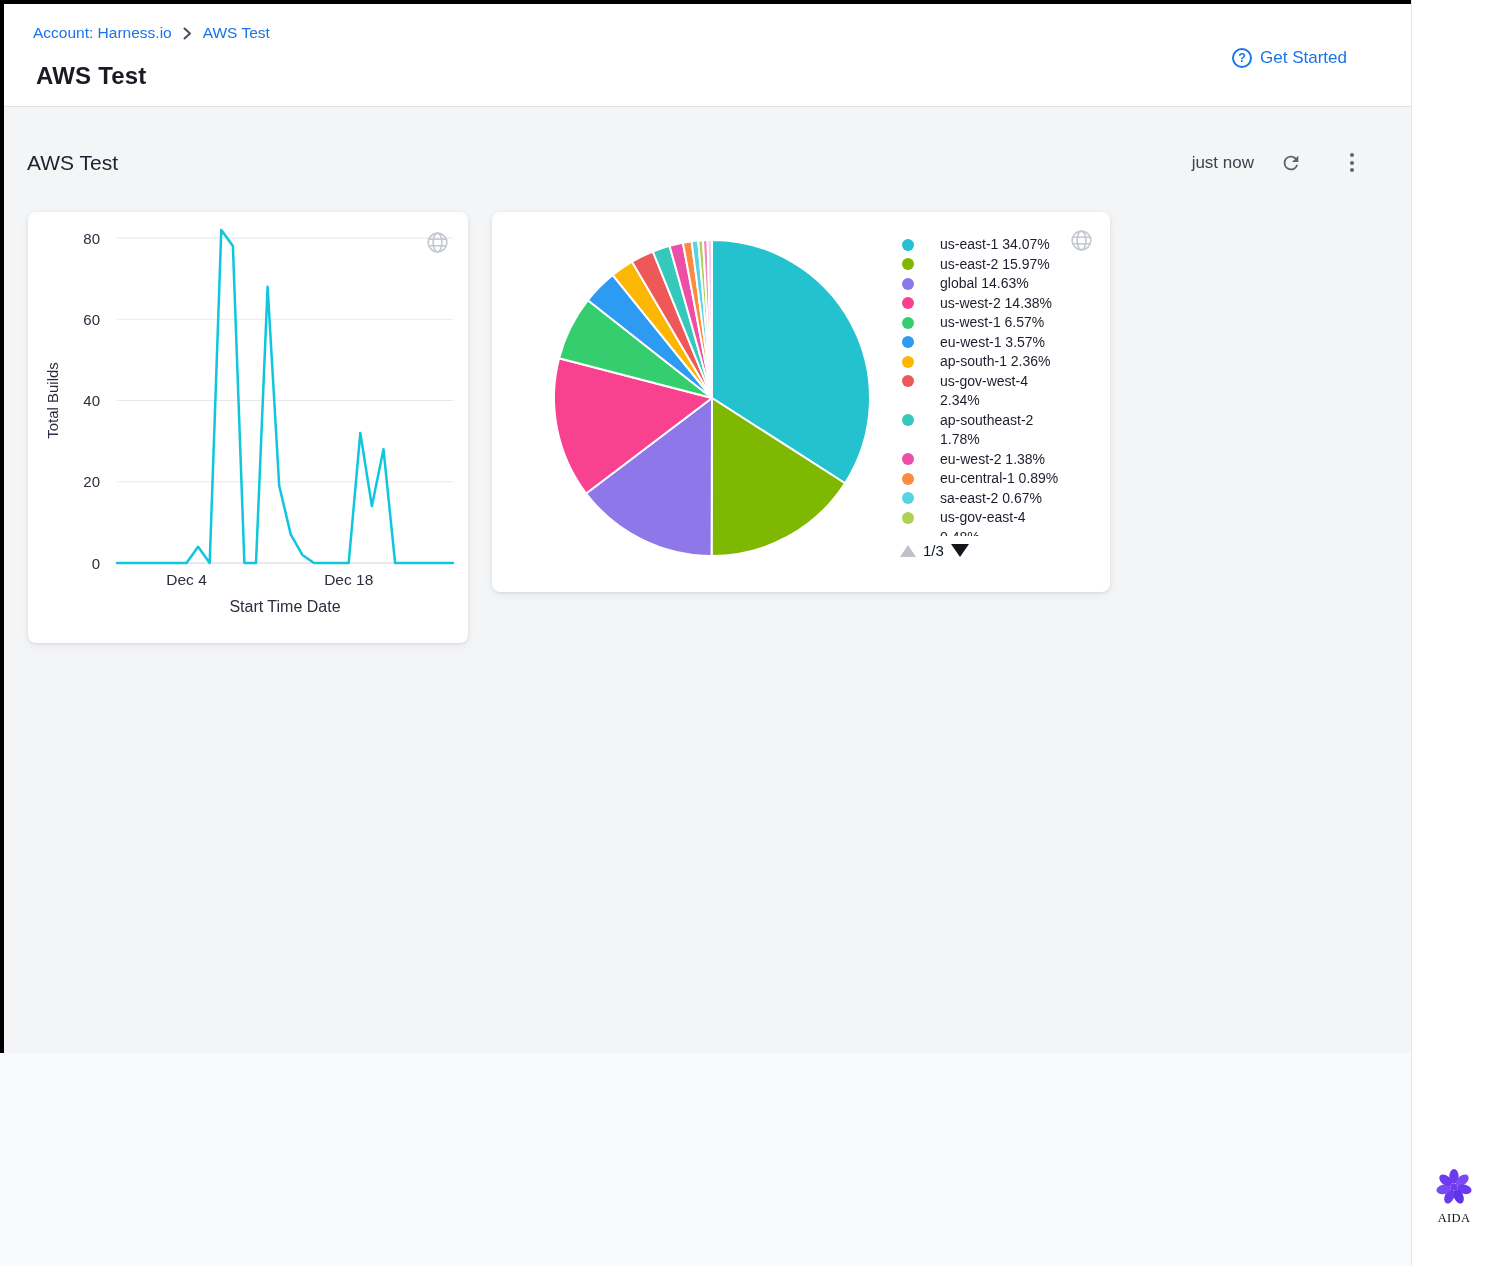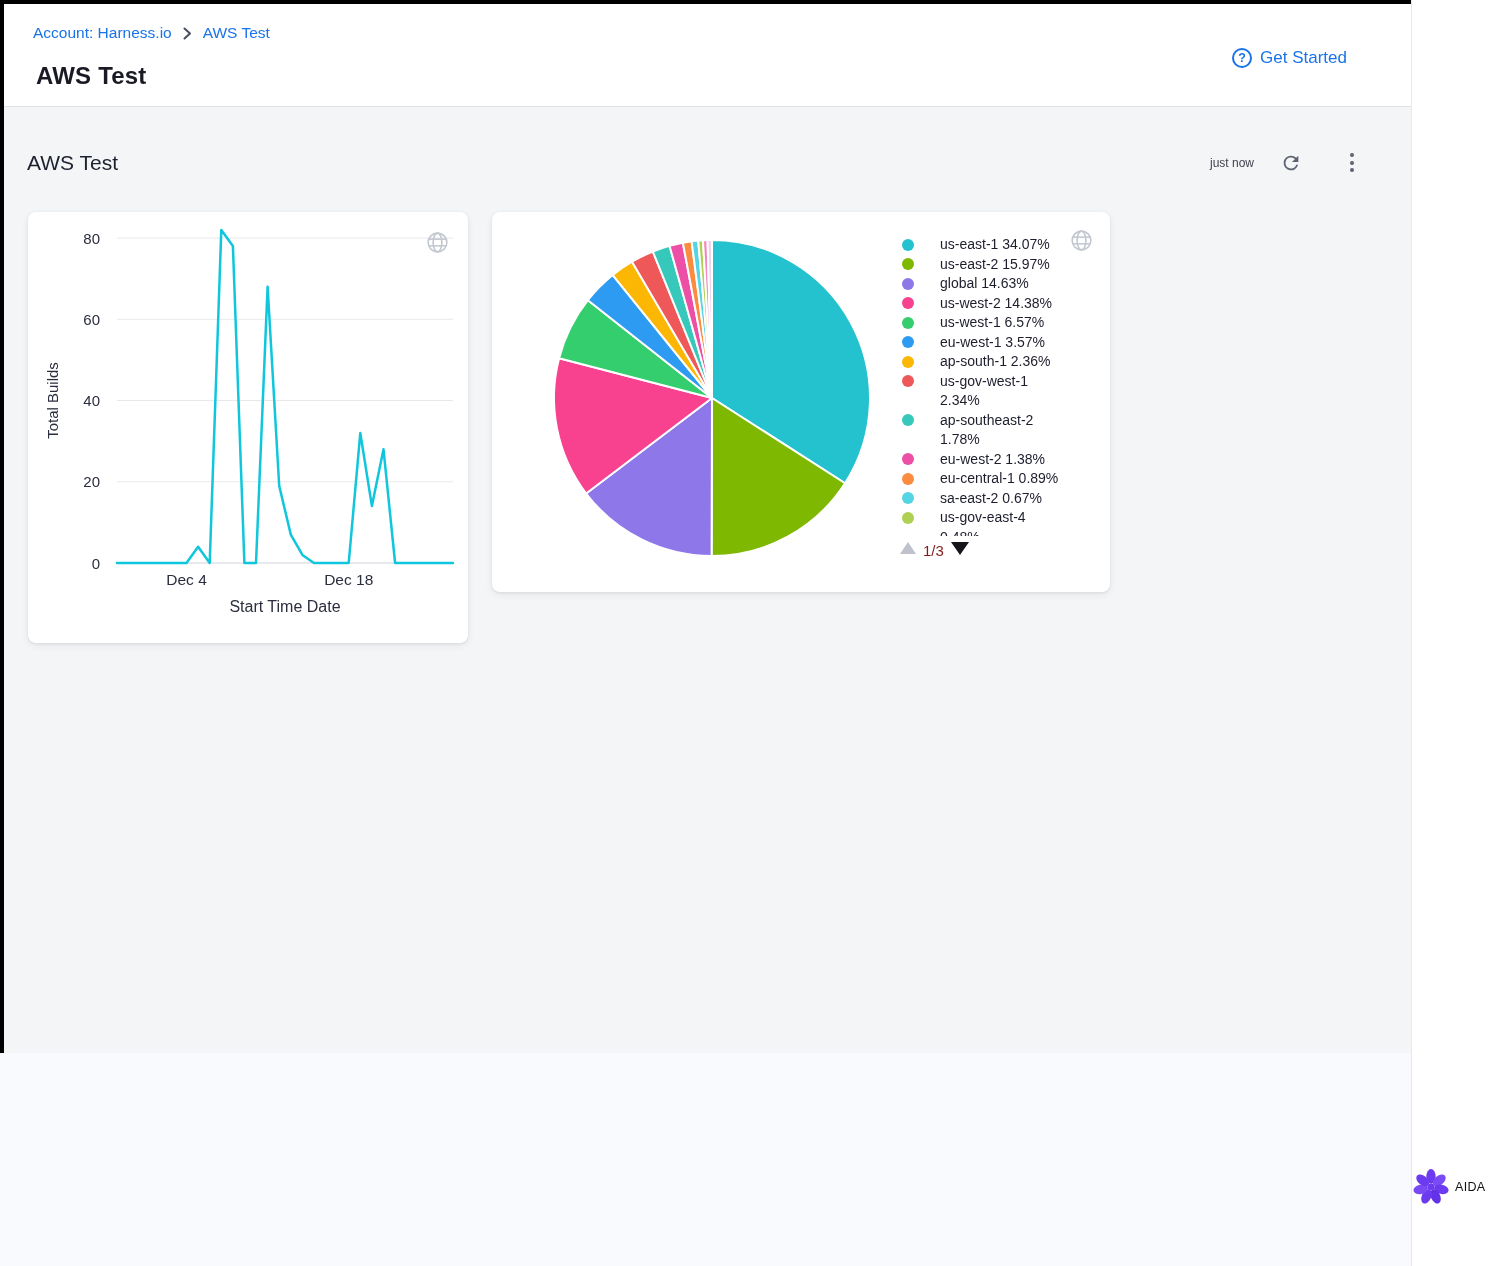--- a/index.html
+++ b/index.html
@@ -25,54 +25,54 @@
                  gap:8px; color:#1a73e8; font-size:17px; font-weight:500; cursor:pointer; }
   .help-ic { width:20px; height:20px; border:2px solid #1a73e8; border-radius:50%;
              display:flex; align-items:center; justify-content:center; font-size:12.5px;
              font-weight:700; color:#1a73e8; }
 
   
   .dashboard { left:4px; top:107px; width:1407px; height:946px; background:#f4f5f6; }
   .section-title { position:absolute; left:23px; top:44px; font-size:21px; color:#1d202e; }
   .dash-controls { position:absolute; right:51px; top:44px; display:flex; align-items:center;
                    gap:26px; color:#40434f; }
-  .just-now { font-size:12px; }
+  .just-now { font-size:17px; }
   .refresh-btn { width:22px; height:22px; color:#5c6270; cursor:pointer; }
   .kebab { display:flex; flex-direction:column; gap:3.5px; padding:2px 6px; cursor:pointer;
            margin-left:16px; }
   .kebab i { width:4px; height:4px; border-radius:50%; background:#5c6270; display:block; }
 
   .card { position:absolute; background:#fff; border-radius:8px;
           box-shadow:0 1px 3px rgba(40,44,63,.10), 0 3px 8px rgba(40,44,63,.06); }
   .card-line { left:24px; top:105px; width:440px; height:431px; }
   .card-pie  { left:488px; top:105px; width:618px; height:380px; }
   .globe { position:absolute; top:18px; right:18px; width:25px; height:25px; color:#c3c7d0; }
 
   svg text { font-family:"Liberation Sans", sans-serif; fill:#2b2e3e; }
 
   
   .legend { position:absolute; left:410px; top:23px; width:160px; height:301px;
             overflow:hidden; }
   .legend-item { display:flex; align-items:flex-start; gap:26px; font-size:14px;
                  line-height:19.5px; color:#1d1e2c; cursor:pointer; }
   .legend-item .dot { width:12px; height:12px; border-radius:50%; flex:none; margin-top:3.5px; }
   .legend-item .txt { width:132px; }
-  .legend-pager { position:absolute; left:408px; top:330px; display:flex; align-items:flex-start;
-                  gap:7px; font-size:15px; color:#7f1d1d; }
+  .legend-pager { position:absolute; left:408px; top:330px; display:flex; align-items:center;
+                  gap:7px; font-size:15px; color:#0f172a; }
   .tri-up { width:0; height:0; border-left:8px solid transparent; border-right:8px solid transparent;
             border-bottom:12px solid #bfc2cc; cursor:pointer; }
   .tri-down { width:0; height:0; border-left:9px solid transparent; border-right:9px solid transparent;
               border-top:13px solid #15151c; cursor:pointer; }
 
   
   .bottom-area { left:0; top:1053px; width:1411px; height:213px; background:#f9fafd; }
   .right-rail  { left:1411px; top:0; width:85px; height:1266px; background:#fff;
                  border-left:1px solid #e7e8ee; }
-  .aida { position:absolute; left:0; top:1168px; width:84px; display:flex; 
-          align-items:center; gap:5px; cursor:pointer; }
+  .aida { position:absolute; left:0; top:1168px; width:84px; display:flex; flex-direction:column;
+          align-items:center; gap:5px; cursor:pointer;font-family:Liberation Serif, serif; }
   .aida-label { font-size:12.5px; color:#111; letter-spacing:.3px; }
 </style>
 </head>
 <body>
 
 <div class="abs edge-top"></div>
 <div class="abs edge-left"></div>
 
 <div class="abs header">
   <div class="breadcrumb">
@@ -178,21 +178,21 @@
         <div class="legend-item">
           <span class="dot" style="background: rgb(46, 155, 243);"></span>
           <span class="txt">eu-west-1 3.57%</span>
         </div>
         <div class="legend-item">
           <span class="dot" style="background: rgb(252, 183, 5);"></span>
           <span class="txt">ap-south-1 2.36%</span>
         </div>
         <div class="legend-item">
           <span class="dot" style="background: rgb(239, 88, 88);"></span>
-          <span class="txt">us-gov-west-1 2.34%</span>
+          <span class="txt">us-gov-west-4 2.34%</span>
         </div>
         <div class="legend-item">
           <span class="dot" style="background: rgb(54, 201, 187);"></span>
           <span class="txt">ap-southeast-2 1.78%</span>
         </div>
         <div class="legend-item">
           <span class="dot" style="background: rgb(236, 79, 165);"></span>
           <span class="txt">eu-west-2 1.38%</span>
         </div>
         <div class="legend-item">

